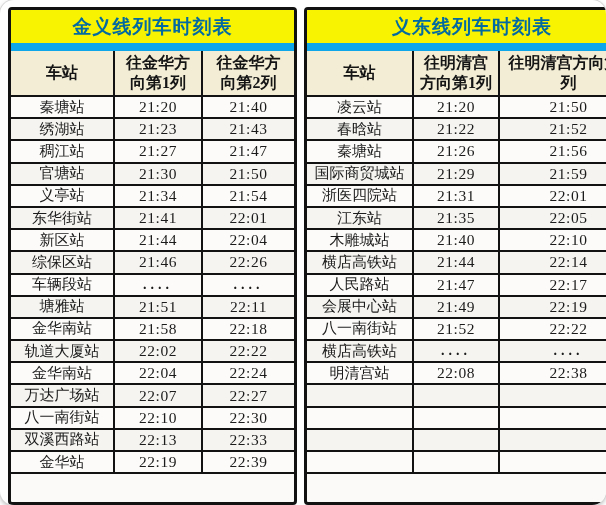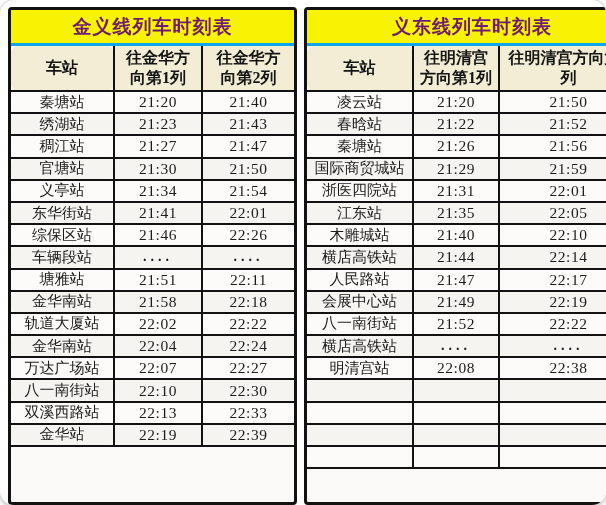--- a/index.html
+++ b/index.html
@@ -30,41 +30,41 @@
     flex: 0 0 auto;
   }
   .table-card.left  { width: 289px; }
   .table-card.right { width: 336px; }
 
   .card-title {
     height: 33px;
     line-height: 33px;
     text-align: center;
     background: #f8f401;
-    color: #701a75;
+    color: #0369a1;
     font-weight: bold;
     font-size: 19px;
     letter-spacing: 1px;
-    border-bottom: 3px solid #0ea5e9;
+    border-bottom: 8px solid #0ea5e9;
   }
   table {
     border-collapse: collapse;
     table-layout: fixed;
     width: 100%;
   }
   th, td {
     border: 2px solid #121212;
     text-align: center;
     vertical-align: middle;
     overflow: hidden;
     padding: 0 6px;
     box-sizing: border-box;
   }
   
-  tr > th:first-child, tr > td:first-child { border-left: 0; border-radius: 8px; }
+  tr > th:first-child, tr > td:first-child { border-left: 0; }
   tr > th:last-child,  tr > td:last-child  { border-right: 0; }
   thead tr th { border-top: 0; }
 
   thead th {
     background: #f2edd4;
     font-weight: bold;
     font-size: 16px;
     line-height: 1.25;
     height: 45px;
     color: #151515;
@@ -139,20 +139,25 @@
             <td class="station">义亭站</td>
             <td class="time">21:34</td>
             <td class="time">21:54</td>
           </tr>
           <tr>
             <td class="station">东华街站</td>
             <td class="time">21:41</td>
             <td class="time">22:01</td>
           </tr>
           <tr>
+            <td class="station">新区站</td>
+            <td class="time">21:44</td>
+            <td class="time">22:04</td>
+          </tr>
+          <tr>
             <td class="station">综保区站</td>
             <td class="time">21:46</td>
             <td class="time">22:26</td>
           </tr>
           <tr>
             <td class="station">车辆段站</td>
             <td class="time dots">....</td>
             <td class="time dots">....</td>
           </tr>
           <tr>

